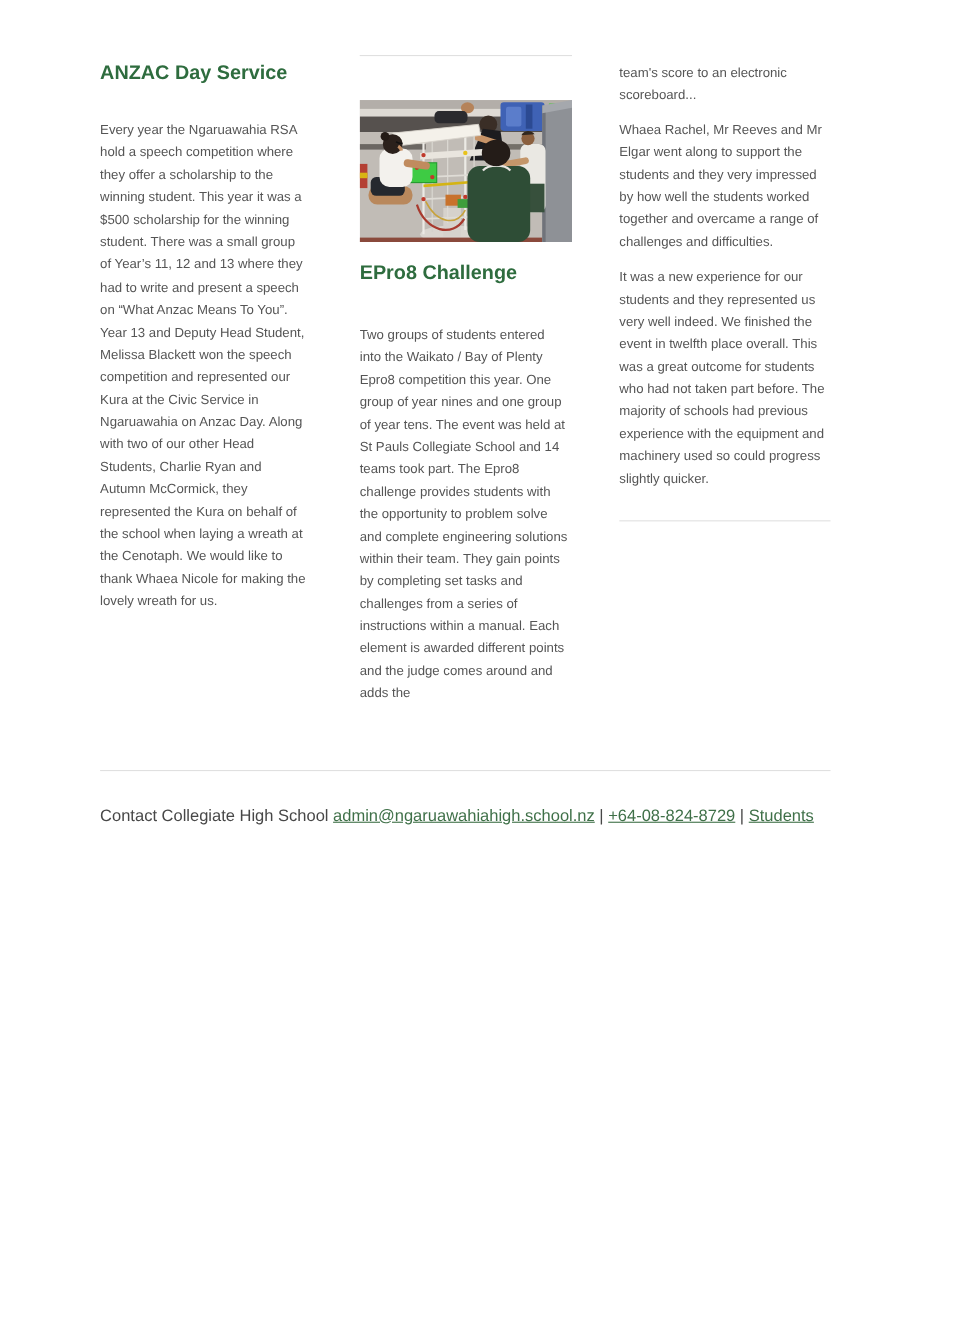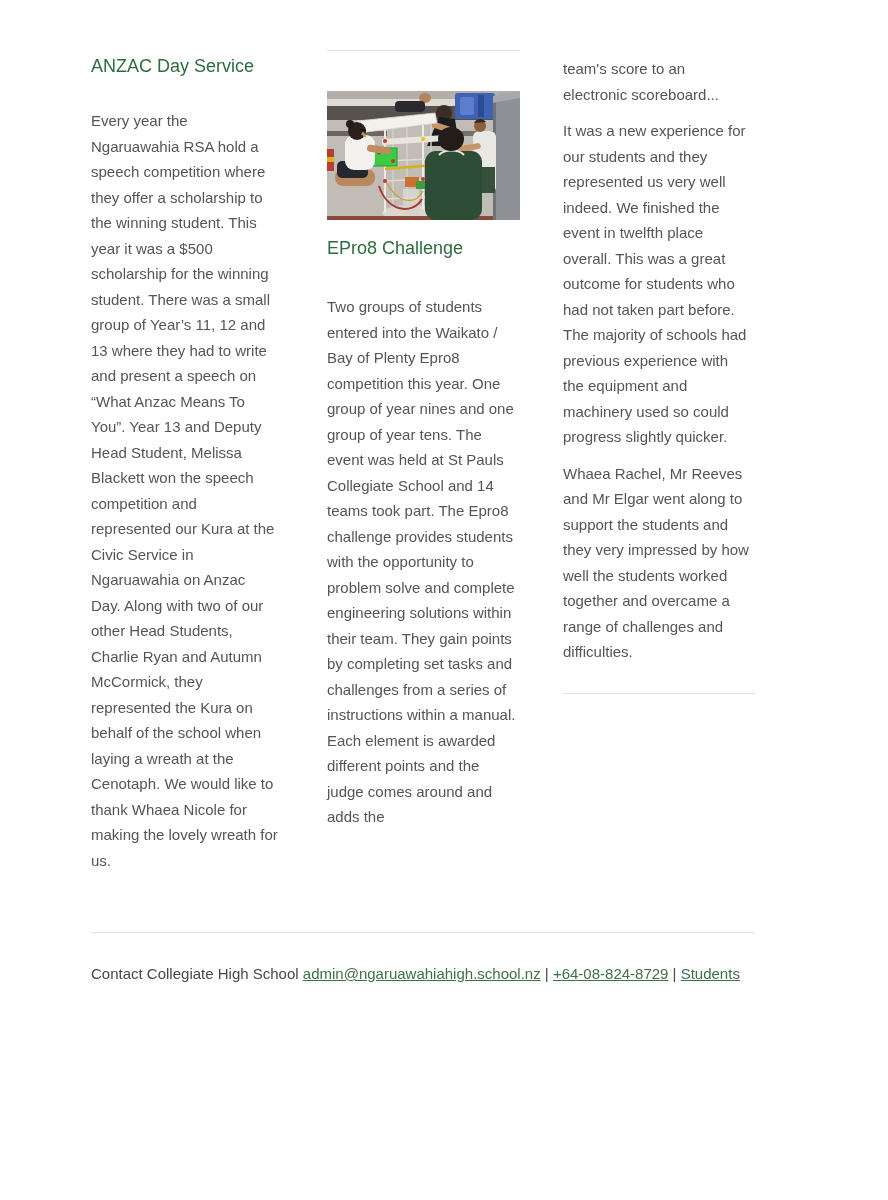--- a/index.html
+++ b/index.html
@@ -7,27 +7,27 @@
     width:888px; height:1200px;
     background:#ffffff;
     font-family:"Liberation Sans", sans-serif;
     -webkit-font-smoothing:antialiased;
   }
   .content { width:664px; margin-left:91px; padding-top:50px; }
   .columns { display:flex; }
   .col  { width:192px; }
   .col2 { width:193px; margin-left:44px; margin-right:43px; }
   .article-title {
-    font-size:18px; font-weight:400; color:#2e6c3e;
+    font-size:18px; font-weight:700; color:#2e6c3e;
     margin:0; line-height:22px; letter-spacing:0;
   }
   .col1 .article-title { margin-top:5px; margin-bottom:31px; }
   .col2 .article-title { margin-top:17px; margin-bottom:35px; }
   .body-text {
-    font-size:15px; line-height:1.7; color:#555555;
+    font-size:12px; line-height:1.7; color:#555555;
     margin:0 4px 11px 0;
   }
   .rule { border:none; border-top:1px solid #e0e0e0; margin:0; }
   .end-rule { margin-top:28px; }
   .photo-svg { display:block; margin-top:40px; }
   .footer-rule { margin-top:48px; }
   .footer-text {
     font-size:15px; line-height:1.75; color:#474747;
     margin:28px 0 0 0; width:664px;
   }
@@ -132,22 +132,22 @@
           <path d="M 112 64 a 14 8 0 0 1 25 0" fill="none" stroke="#e8e6e2" stroke-width="2"></path>
           <ellipse cx="124" cy="48" rx="13" ry="12" fill="#241c18"></ellipse>
         </g>
       </svg>
       <h3 class="article-title">EPro8 Challenge</h3>
       <p class="body-text">Two groups of students entered into the Waikato / Bay of Plenty Epro8 competition this year. One group of year nines and one group of year tens. The event was held at St Pauls Collegiate School and 14 teams took part. The Epro8 challenge provides students with the opportunity to problem solve and complete engineering solutions within their team. They gain points by completing set tasks and challenges from a series of instructions within a manual. Each element is awarded different points and the judge comes around and adds the</p>
     </div>
 
     <div class="col col3">
       <p class="body-text" style="padding-top:6px">team's score to an electronic scoreboard...</p>
+      <p class="body-text">Whaea Rachel, Mr Reeves and Mr Elgar went along to support the students and they very impressed by how well the students worked together and overcame a range of challenges and difficulties.</p>
       <p class="body-text">It was a new experience for our students and they represented us very well indeed. We finished the event in twelfth place overall. This was a great outcome for students who had not taken part before. The majority of schools had previous experience with the equipment and machinery used so could progress slightly quicker.</p>
-      <p class="body-text">Whaea Rachel, Mr Reeves and Mr Elgar went along to support the students and they very impressed by how well the students worked together and overcame a range of challenges and difficulties.</p>
       <hr class="rule end-rule">
     </div>
 
   </div>
 
   <hr class="rule footer-rule">
 
   <p class="footer-text"><span>Contact Collegiate High School </span><a href="#">admin@ngaruawahiahigh.school.nz</a><span> | </span><a href="#">+64-08-824-8729</a><span> | </span><a href="#">Students</a></p>
 
 </div>

